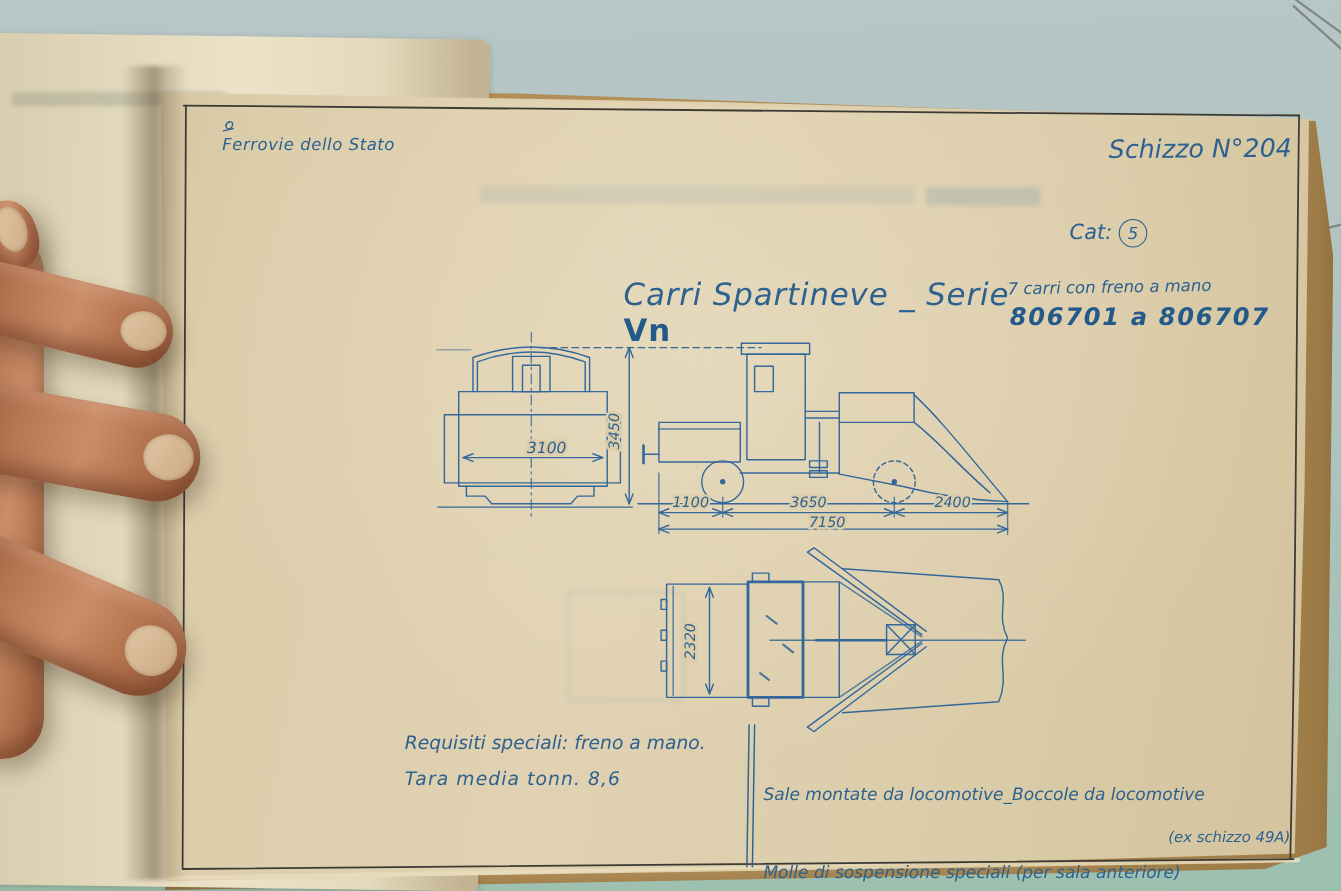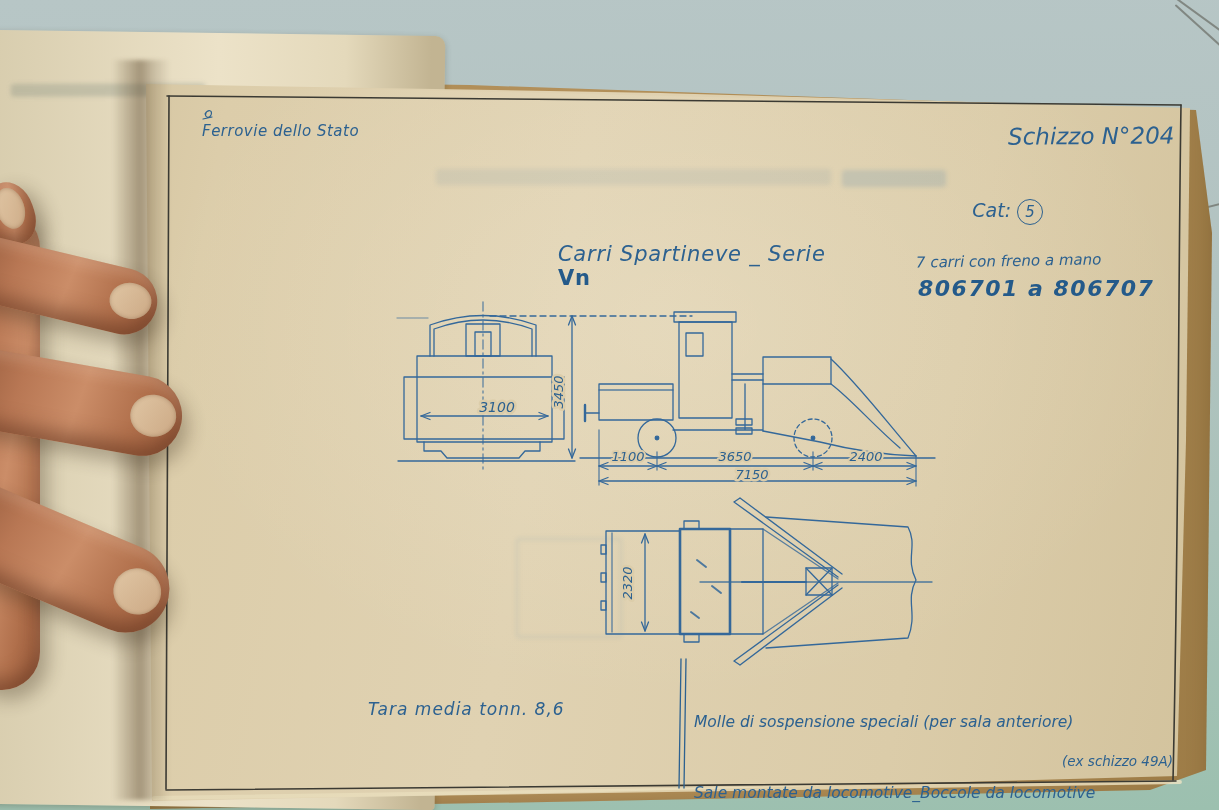--- a/index.html
+++ b/index.html
@@ -184,33 +184,34 @@
   </svg>
 
   <div class="hw ink" style="left:202px;top:122px;font-size:15px;letter-spacing:.5px;">Ferrovie dello Stato</div>
 
   <div class="hw ink" style="left:1008px;top:123px;font-size:23px;transform:rotate(-.5deg);">Schizzo N°204</div>
 
   <div class="hw" style="left:952px;top:180px;">
     <span class="ink" style="font-size:19px;">Cat:</span><span class="cat-circle ink">5</span>
   </div>
 
-  <div class="hw" style="left:528px;top:218px;font-size:21px;letter-spacing:.8px;">
+  <div class="hw" style="left:528px;top:218px;font-size:28px;letter-spacing:.8px;">
     <span class="ink">Carri Spartineve _ Serie</span>
     <span class="ink" style="font-weight:bold;font-style:normal;color:#245a8a;">Vn</span>
   </div>
 
   <div class="hw ink" style="left:916px;top:252px;font-size:15px;transform:rotate(-1deg);">7 carri con freno a mano</div>
   <div class="hw ink" style="left:918px;top:276px;font-size:22px;font-weight:bold;letter-spacing:1.5px;color:#245a8a;">806701 a 806707</div>
 
+  <div class="hw ink" style="left:368px;top:666px;font-size:17px;">Requisiti speciali: freno a mano.</div>
   <div class="hw ink" style="left:368px;top:699px;font-size:17px;letter-spacing:1px;">Tara media tonn. 8,6</div>
 
   <div class="hw" style="left:694px;top:664px;font-size:15.5px;line-height:23.6px;">
+    <div class="ink">Sale montate da locomotive_Boccole da locomotive</div>
     <div class="ink">Molle di sospensione speciali (per sala anteriore)</div>
-    <div class="ink">Sale montate da locomotive_Boccole da locomotive</div>
     
     
     
   </div>
   <div class="hw ink" style="left:1062px;top:753px;font-size:13.5px;">(ex schizzo 49A)</div>
 
   <div class="hand">
     <div class="abs skin" style="left:-36px;top:60px;width:76px;height:480px;border-radius:40px;"></div>
     <div class="abs skin" style="left:-16px;top:32px;width:50px;height:64px;border-radius:50% 50% 45% 55%;transform:rotate(-18deg);">
       <div class="nail" style="left:14px;top:6px;width:28px;height:42px;"></div>

